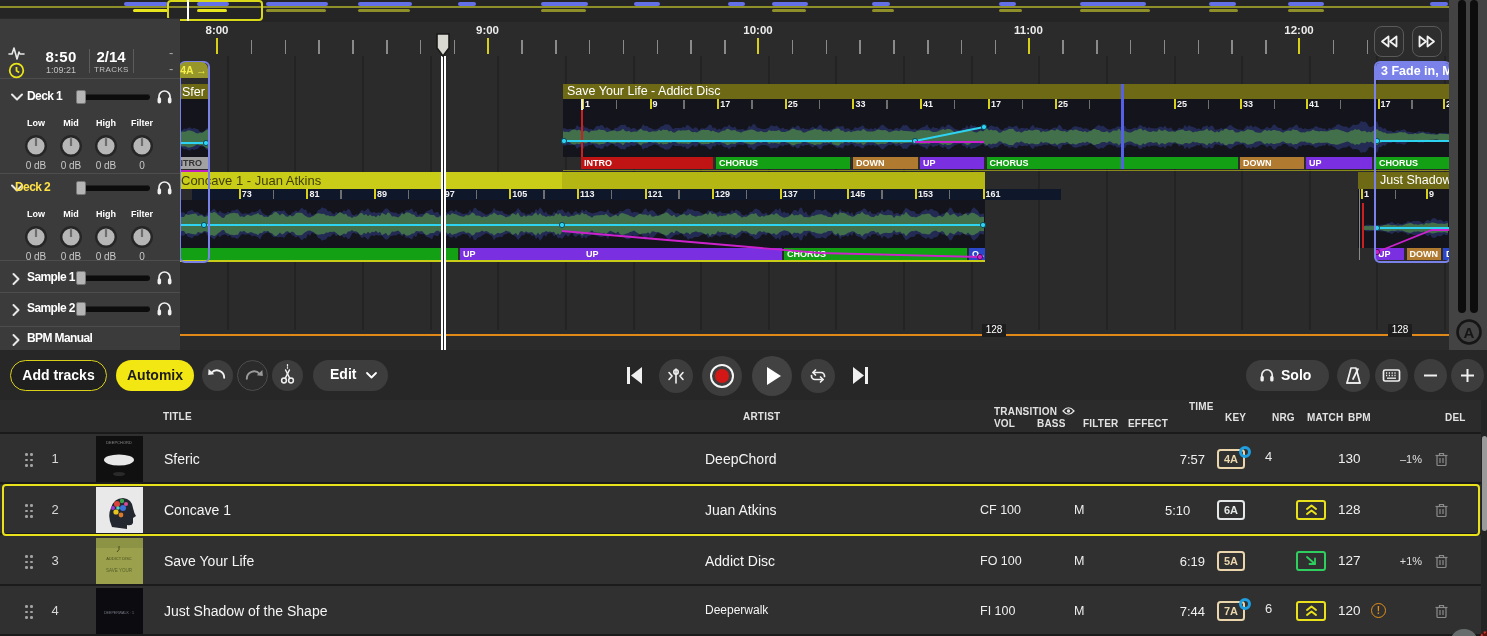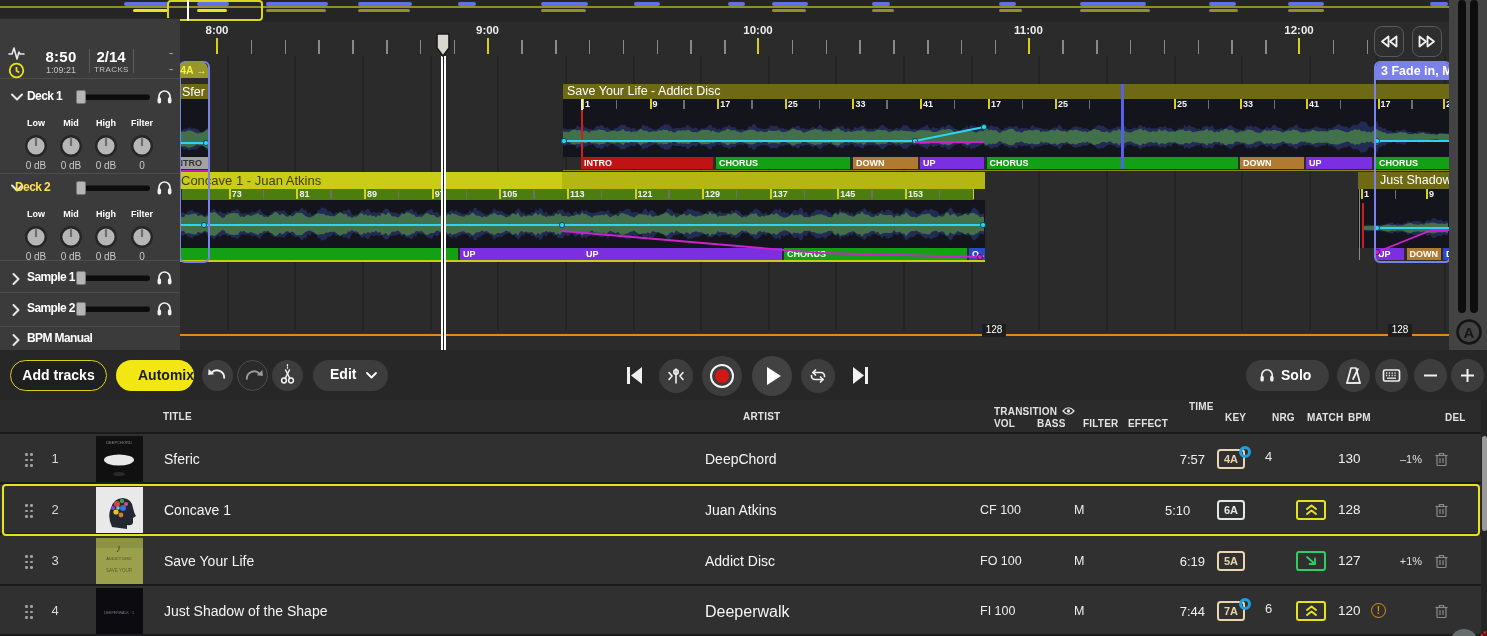--- a/index.html
+++ b/index.html
@@ -199,21 +199,21 @@
         <path d="M0.0,15.4 L2.0,13.5 L4.0,13.7 L6.0,13.5 L8.0,12.3 L10.0,12.4 L12.0,13.0 L14.0,13.8 L16.0,15.0 L18.0,15.4 L20.0,14.5 L22.0,14.9 L24.0,13.4 L26.0,12.2 L28.0,11.3 L28.0,30.7 L26.0,29.8 L24.0,28.6 L22.0,27.1 L20.0,27.5 L18.0,26.6 L16.0,27.0 L14.0,28.2 L12.0,29.0 L10.0,29.6 L8.0,29.7 L6.0,28.5 L4.0,28.3 L2.0,28.5 L0.0,26.6 Z" fill="#41704a"></path>
       </svg>
 <div class="abs" style="left:0px;top:101px;width:29px;height:12px;background:#a2a2a2;overflow:hidden"></div>
 <div class="abs" style="left:0;top:101px;width:29px;height:12px;overflow:hidden">
         <div class="t" style="left:-6px;top:1px;font-size:9px;font-weight:bold;color:#333">INTRO</div>
       </div>
 <div class="abs" style="left:0px;top:113.5px;width:29px;height:2px;background:#c020c0"></div>
 <div class="abs" style="left:0px;top:116px;width:382px;height:17px;background:#c9cd18"></div>
 <div class="abs" style="left:382px;top:116px;width:423px;height:17px;background:#b3b613"></div>
 <div class="t" style="left:1px;top:117px;font-size:13px;color:#3f3f06">Concave 1 - Juan Atkins</div>
-<div class="abs" style="left:2px;top:133px;width:792px;height:11px;background:#4d7c0f;overflow:hidden">
+<div class="abs" style="left:12px;top:133px;width:869px;height:11px;background:#0f172a;overflow:hidden">
         <div class="abs" style="left:46.80000000000001px;top:0;width:2px;height:10px;background:#d8d018"></div>
         <div class="t" style="left:49.80000000000001px;top:0px;font-size:9px;font-weight:bold;color:#f2f2f2">73</div>
         <div class="abs" style="left:80.6px;top:1px;width:1.5px;height:9px;background:#6f6f6f"></div>
         <div class="abs" style="left:114.39999999999998px;top:0;width:2px;height:10px;background:#d8d018"></div>
         <div class="t" style="left:117.39999999999998px;top:0px;font-size:9px;font-weight:bold;color:#f2f2f2">81</div>
         <div class="abs" style="left:148.2px;top:1px;width:1.5px;height:9px;background:#6f6f6f"></div>
         <div class="abs" style="left:182px;top:0;width:2px;height:10px;background:#d8d018"></div>
         <div class="t" style="left:185px;top:0px;font-size:9px;font-weight:bold;color:#f2f2f2">89</div>
         <div class="abs" style="left:215.8px;top:1px;width:1.5px;height:9px;background:#6f6f6f"></div>
         <div class="abs" style="left:249.7px;top:0;width:2px;height:10px;background:#d8d018"></div>
@@ -452,21 +452,21 @@
         <rect x="1.8" y="11" width="4.2" height="7.2" rx="2" fill="#f0f0f0"></rect>
         <rect x="14" y="11" width="4.2" height="7.2" rx="2" fill="#f0f0f0"></rect>
       </svg>
 <svg class="abs" style="left:11px;top:314px" width="10" height="14" viewBox="0 0 10 14">
         <polyline points="2.5,2 7.5,7 2.5,12" fill="none" stroke="#e8e8e8" stroke-width="2" stroke-linecap="round" stroke-linejoin="round"></polyline>
       </svg>
 <div class="t" style="left:27px;top:312px;font-size:12px;font-weight:600;letter-spacing:-.6px;color:#fff">BPM Manual</div>
 </div>
 <div class="abs" style="left:0;top:350px;width:1487px;height:50px;background:#272727">
 <div class="abs" style="left:10px;top:10px;width:97px;height:31px;border:1.5px solid #d8d018;border-radius:16px;background:#1f1f1f;color:#fff;font-size:14px;font-weight:600;text-align:center;line-height:29px">Add tracks</div>
-<div class="abs" style="left:116px;top:10px;width:78px;height:31px;border-radius:16px;background:#f2e713;color:#1b1b1b;font-size:14px;font-weight:600;text-align:right;line-height:31px">Automix</div>
+<div class="abs" style="left:116px;top:10px;width:78px;height:31px;border-radius:16px;background:#f2e713;color:#1b1b1b;font-size:14px;font-weight:600;text-align:center;line-height:31px">Automix</div>
 <div class="abs" style="left:202.0px;top:10.0px;width:31px;height:31px;border-radius:50%;background:#3d3d3d"><svg width="31" height="31" viewBox="0 0 31 31">
           <path d="M9.4,12.9 a7.3,7.3 0 0 1 12.8,4.9" fill="none" stroke="#f0f0f0" stroke-width="1.9" stroke-linecap="round"></path>
           <path d="M6.6,9.0 L6.2,14.9 L12.2,14.2 Z" fill="#f0f0f0"></path>
         </svg></div>
 <div class="abs" style="left:236.5px;top:10.0px;width:31px;height:31px;border-radius:50%;background:#2b2b2b;border:1px solid #4d4d4d"><svg width="31" height="31" viewBox="0 0 31 31">
           <path d="M21.6,12.9 a7.3,7.3 0 0 0 -12.8,4.9" fill="none" stroke="#9a9a9a" stroke-width="1.9" stroke-linecap="round"></path>
           <path d="M24.4,9.0 L24.8,14.9 L18.8,14.2 Z" fill="#9a9a9a"></path>
         </svg></div>
 <div class="abs" style="left:272.0px;top:10.0px;width:31px;height:31px;border-radius:50%;background:#3d3d3d"><svg width="31" height="31" viewBox="0 0 31 31">
           <g stroke="#f0f0f0" stroke-width="1.5" fill="none" stroke-linecap="round">
@@ -688,21 +688,21 @@
 <div class="abs" style="left:25px;top:216.0px;width:2.6px;height:2.6px;border-radius:50%;background:#a2a2a2"></div>
 <div class="abs" style="left:30px;top:205.0px;width:2.6px;height:2.6px;border-radius:50%;background:#a2a2a2"></div>
 <div class="abs" style="left:30px;top:210.5px;width:2.6px;height:2.6px;border-radius:50%;background:#a2a2a2"></div>
 <div class="abs" style="left:30px;top:216.0px;width:2.6px;height:2.6px;border-radius:50%;background:#a2a2a2"></div>
 <div class="t" style="left:45px;top:203px;width:20px;text-align:center;font-size:13px;color:#d8d8d8">4</div>
 <div class="abs" style="left:96px;top:188px;width:47px;height:46px;overflow:hidden"><svg width="47" height="46" viewBox="0 0 47 46">
           <rect width="47" height="46" fill="#0c0c10"></rect>
           <text x="23" y="26" font-size="3.6" fill="#7a7a8a" text-anchor="middle" font-family="Liberation Sans">DEEPERWALK · 1</text>
         </svg></div>
 <div class="t" style="left:164px;top:203px;font-size:14px;font-weight:500;color:#f5f5f5">Just Shadow of the Shape</div>
-<div class="t" style="left:705px;top:203px;font-size:16px;font-weight:500;color:#f5f5f5">Deeperwalk</div>
+<div class="t" style="left:705px;top:203px;font-size:12px;font-weight:500;color:#f5f5f5">Deeperwalk</div>
 <div class="t" style="left:980px;top:204px;font-size:12.5px;color:#eee">FI 100</div>
 <div class="t" style="left:1074px;top:204px;font-size:12.5px;color:#eee">M</div>
 <div class="t" style="left:1165px;top:204px;width:40px;text-align:right;font-size:13px;color:#f0f0f0">7:44</div>
 <div class="abs" style="left:1217px;top:200.5px;width:28px;height:20px;border:2px solid #ead5ac;border-radius:3.5px;text-align:center;font-size:11px;font-weight:bold;color:#ead5ac;line-height:16px">7A</div>
 <div class="abs" style="left:1238.5px;top:198px;width:12px;height:12px;border-radius:50%;border:3.5px solid #1f9fdf;background:transparent"></div>
 <div class="t" style="left:1265px;top:201px;font-size:13px;color:#e8e8e8">6</div>
 <div class="abs" style="left:1296px;top:201px;width:30px;height:20px;border:2px solid #e8e11c;border-radius:3px;text-align:center;line-height:14px"><svg width="27" height="16" viewBox="0 0 27 16">
           <g stroke="#e8e11c" stroke-width="2" fill="none" stroke-linecap="round" stroke-linejoin="round">
             <polyline points="9,7 13.5,3.5 18,7"></polyline>
             <polyline points="9,12 13.5,8.5 18,12"></polyline>

